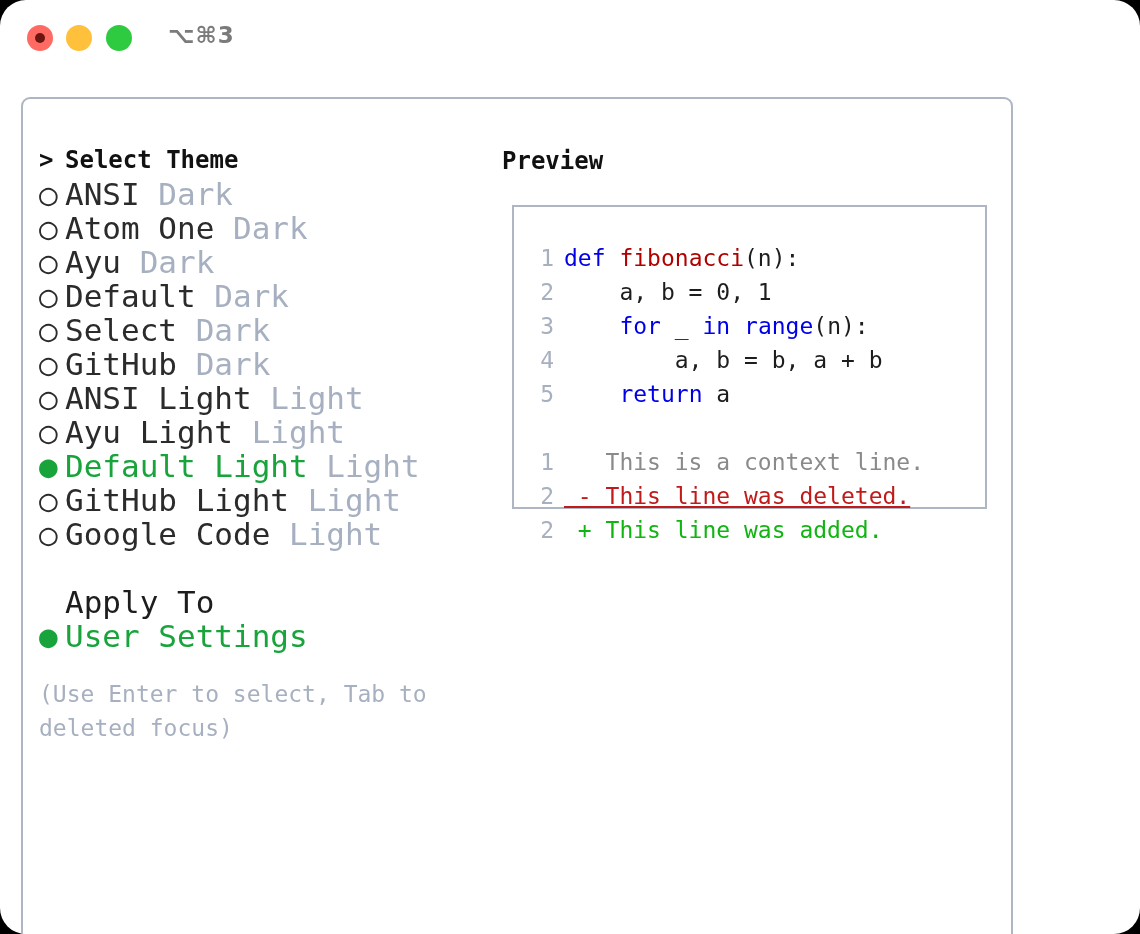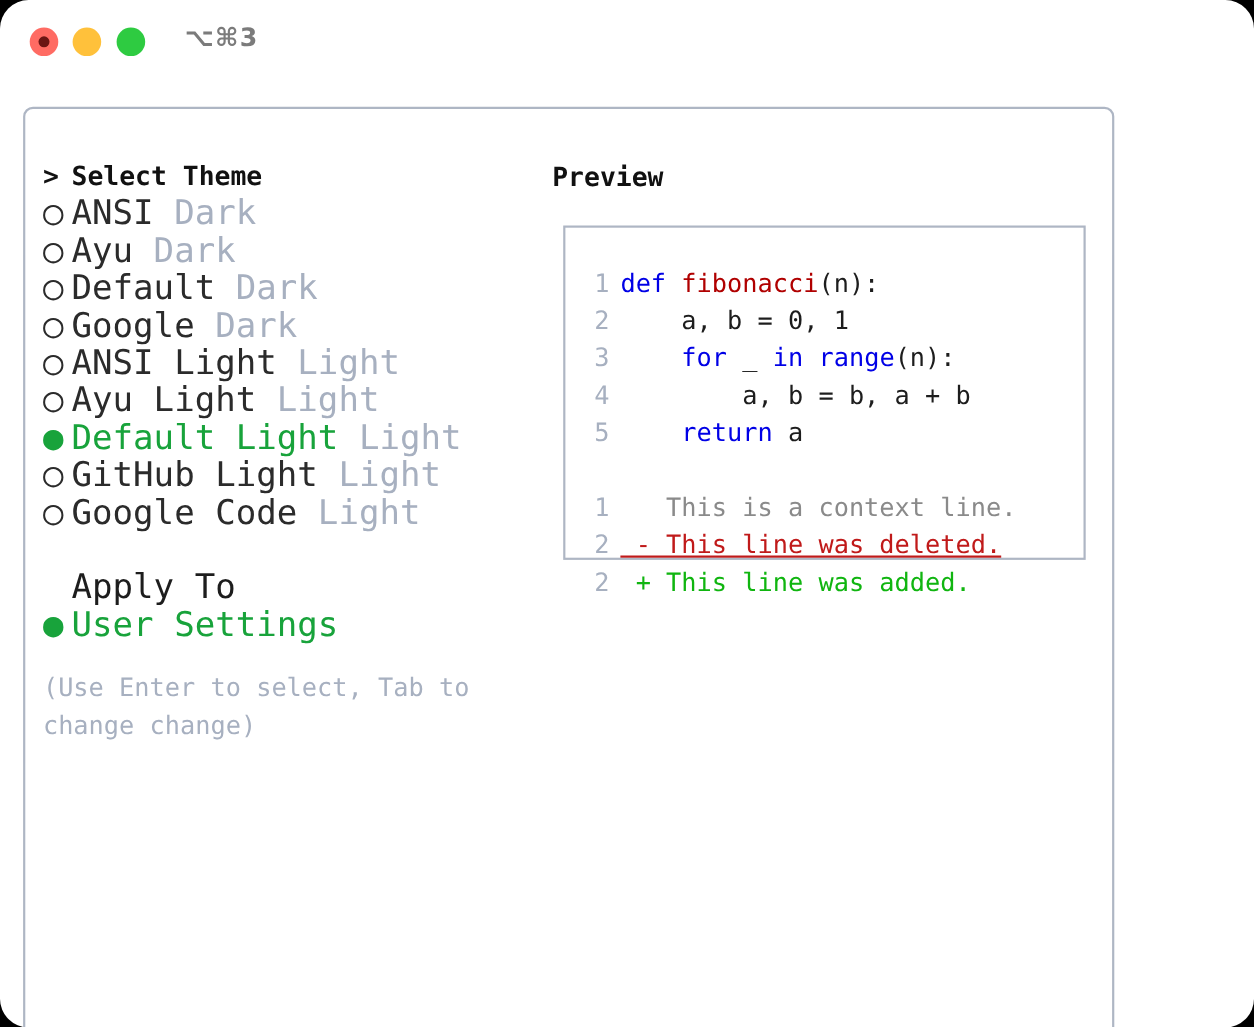--- a/index.html
+++ b/index.html
@@ -178,36 +178,38 @@
     <div class="dot" id="dot-max"></div>
     <div id="shortcut">⌥⌘3</div>
   </div>
 
   <div id="panel">
 
     <div id="left-col">
       <div id="theme-list">
           <div class="list-row row-header"><span class="bullet">&gt;</span><span>Select Theme</span></div>
           <div class="list-row"><span class="bullet">○</span><span>ANSI </span><span class="cat">Dark</span></div>
+          <div class="list-row"><span class="bullet">○</span><span>Atom One </span><span class="cat">Dark</span></div>
           <div class="list-row"><span class="bullet">○</span><span>Ayu </span><span class="cat">Dark</span></div>
           <div class="list-row"><span class="bullet">○</span><span>Default </span><span class="cat">Dark</span></div>
-          <div class="list-row"><span class="bullet">○</span><span>Google </span><span class="cat">Dark</span></div>
+          <div class="list-row"><span class="bullet">○</span><span>Select </span><span class="cat">Dark</span></div>
+          <div class="list-row"><span class="bullet">○</span><span>GitHub </span><span class="cat">Dark</span></div>
           <div class="list-row"><span class="bullet">○</span><span>ANSI Light </span><span class="cat">Light</span></div>
           <div class="list-row"><span class="bullet">○</span><span>Ayu Light </span><span class="cat">Light</span></div>
           <div class="list-row selected"><span class="bullet">●</span><span>Default Light </span><span class="cat">Light</span></div>
           <div class="list-row"><span class="bullet">○</span><span>GitHub Light </span><span class="cat">Light</span></div>
           <div class="list-row"><span class="bullet">○</span><span>Google Code </span><span class="cat">Light</span></div>
         </div>
       <div class="spacer"></div>
       <div id="apply-list">
           <div class="list-row subheader"><span class="bullet"> </span><span>Apply To</span></div>
           <div class="list-row selected"><span class="bullet">●</span><span>User Settings</span></div>
         </div>
       <div id="hint">(Use Enter to select, Tab to
-change change)</div>
+deleted focus)</div>
     </div>
 
     <div id="preview-title">Preview</div>
 
     <div id="preview-box">
       <div id="code"><div class="code-line"><span class="ln">1</span><span class="kw">def </span><span class="fn">fibonacci</span><span class="plain">(n):</span></div><div class="code-line"><span class="ln">2</span><span class="plain">    a, b = 0, 1</span></div><div class="code-line"><span class="ln">3</span><span class="plain">    </span><span class="kw">for</span><span class="plain"> _ </span><span class="kw">in</span><span class="plain"> </span><span class="kw">range</span><span class="plain">(n):</span></div><div class="code-line"><span class="ln">4</span><span class="plain">        a, b = b, a + b</span></div><div class="code-line"><span class="ln">5</span><span class="plain">    </span><span class="kw">return</span><span class="plain"> a</span></div><div class="gap"></div><div class="code-line"><span class="ln">1</span><span class="ctx">   This is a context line.</span></div><div class="code-line"><span class="ln">2</span><span class="del"> - This line was deleted.</span></div><div class="code-line"><span class="ln">2</span><span class="add"> + This line was added.</span></div></div>
     </div>
 
   </div>
 </div>

